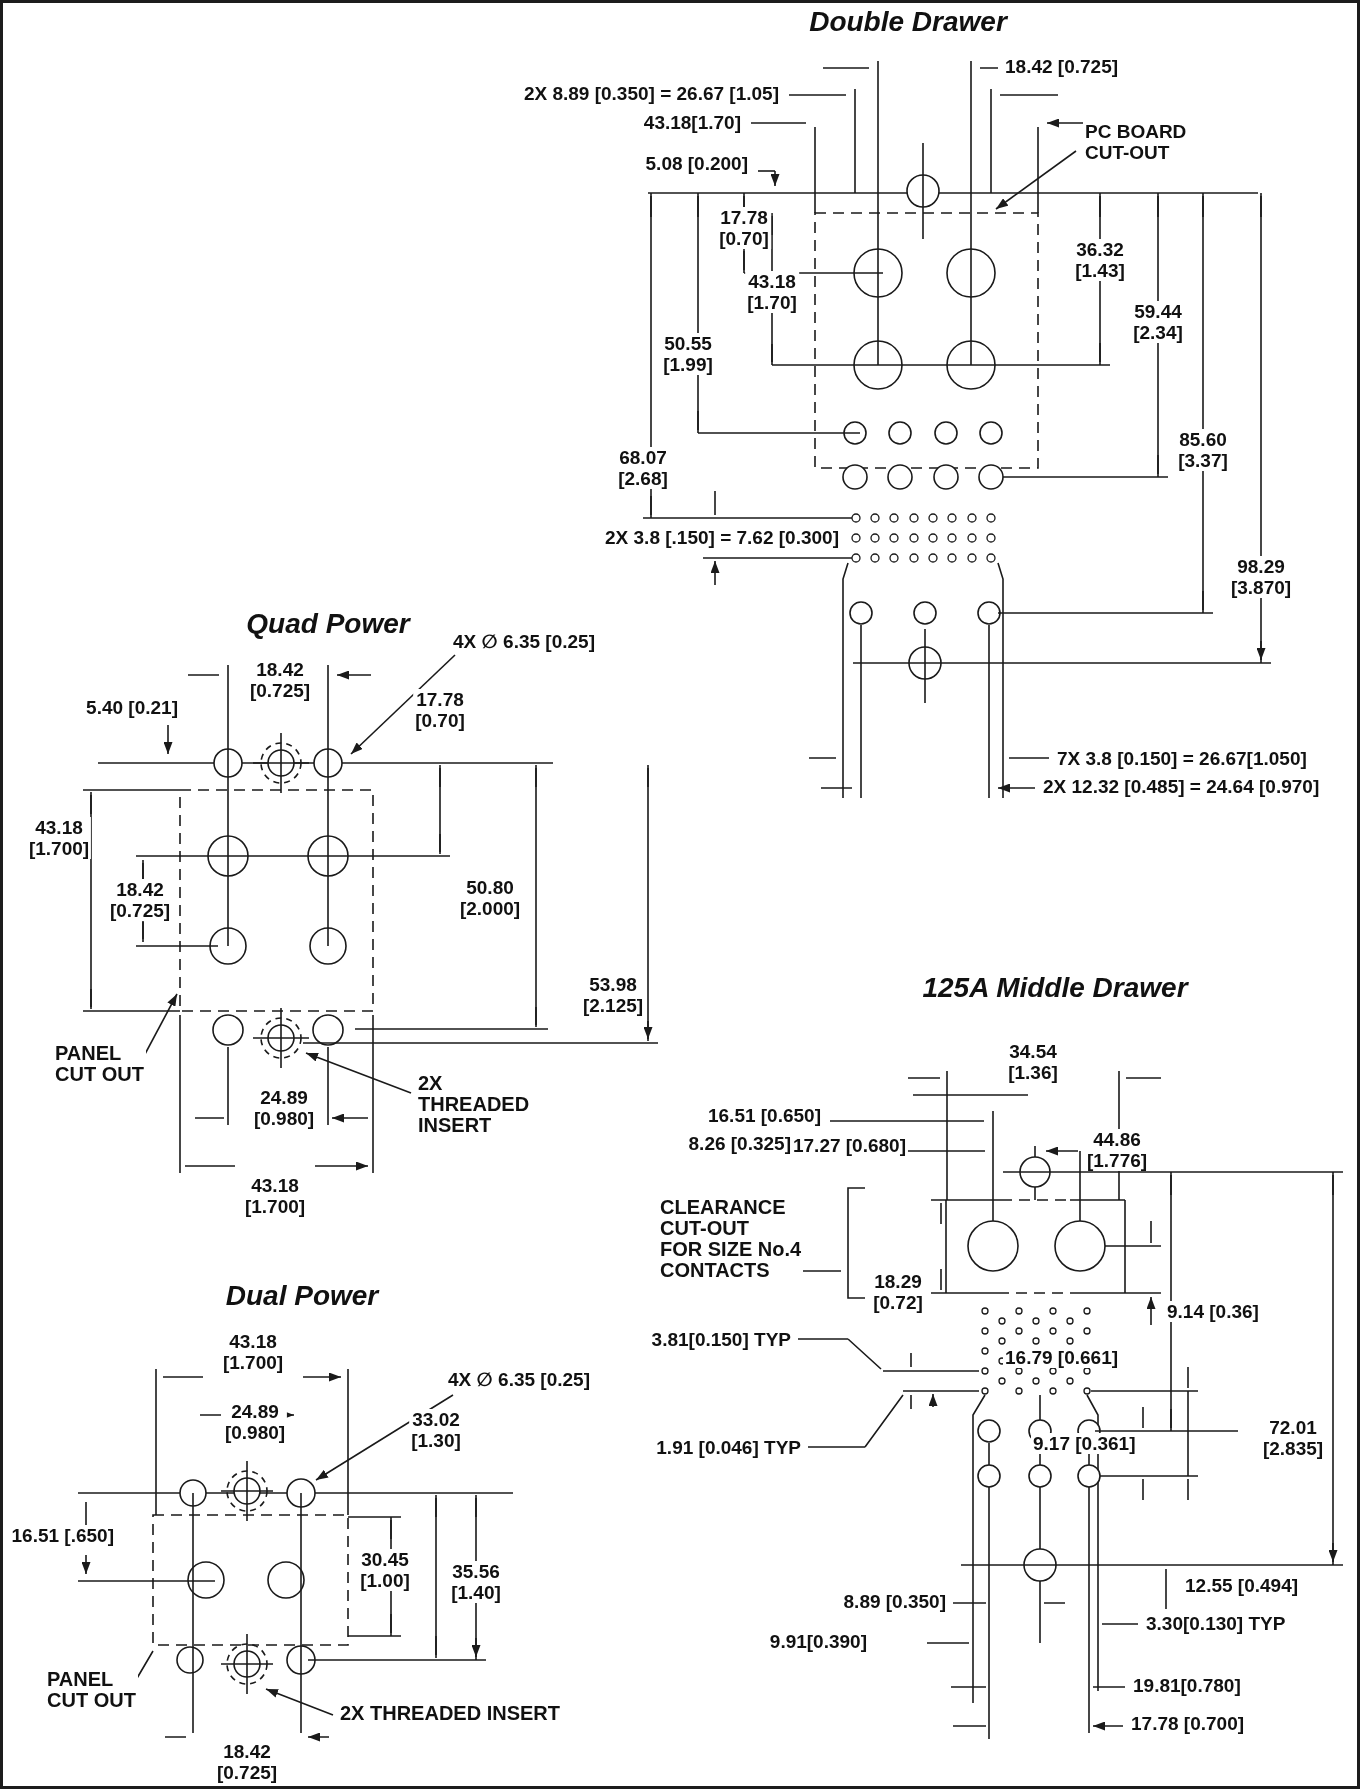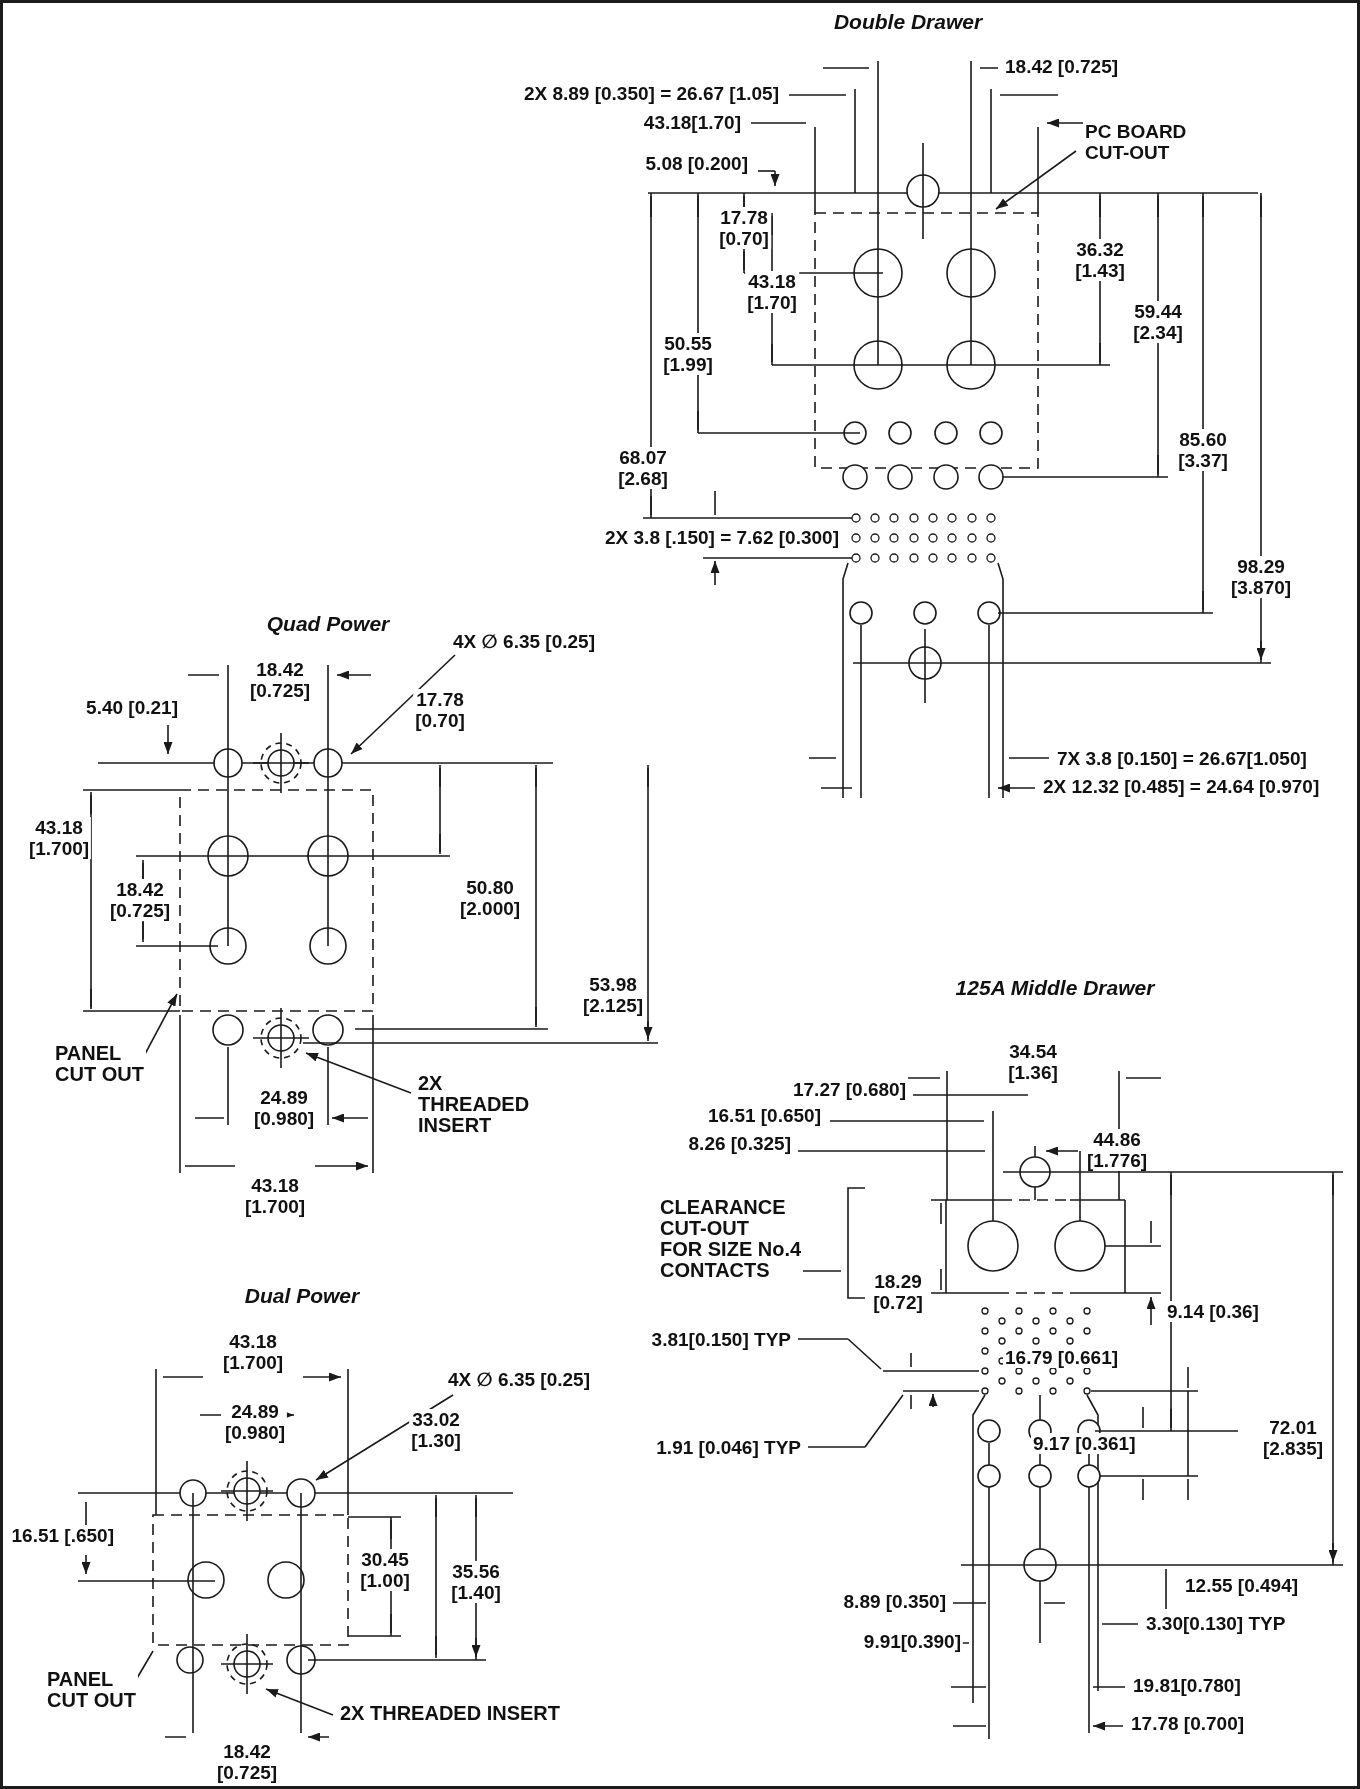--- a/index.html
+++ b/index.html
@@ -8,21 +8,21 @@
     border:3px solid #1c1c1c; box-sizing:border-box; overflow:hidden;
     font-family:"Liberation Sans","DejaVu Sans",sans-serif; color:#111;
   }
   svg.draw{position:absolute; left:0; top:0;}
   .lbl{
     position:absolute; font-weight:bold; font-size:19px; line-height:21px;
     white-space:pre-line; background:#fff; padding:0 2px; color:#111;
   }
   .ctr{text-align:center; transform:translateX(-50%);}
   .rt{text-align:left; transform:translateX(-100%);}
-  .title{font-style:italic; font-size:21px; background:transparent;}
+  .title{font-style:italic; font-size:28px; background:transparent;}
   .note{font-size:20px;}
 </style>
 </head>
 <body>
 
 <div class="canvas">
 
 <svg class="draw" width="1360" height="1789" viewBox="0 0 1360 1789" fill="none" stroke="#1a1a1a" stroke-width="1.6">
   <defs>
     <marker id="ah" markerWidth="13" markerHeight="9" refX="12" refY="4.5" orient="auto" markerUnits="userSpaceOnUse">
@@ -349,38 +349,38 @@
 [1.40]</div>
 <div class="lbl note" style="left:42px;top:1666px">PANEL
 CUT OUT</div>
 <div class="lbl note" style="left:335px;top:1700px">2X THREADED INSERT</div>
 <div class="lbl ctr" style="left:244px;top:1738px">18.42
 [0.725]</div>
 
 <div class="lbl ctr title" style="left:1052px;top:974px">125A Middle Drawer</div>
 <div class="lbl ctr" style="left:1030px;top:1038px">34.54
 [1.36]</div>
-<div class="lbl rt" style="left:905px;top:1076px">17.27 [0.680]</div>
+<div class="lbl rt" style="left:905px;top:1132px">17.27 [0.680]</div>
 <div class="lbl rt" style="left:820px;top:1102px">16.51 [0.650]</div>
 <div class="lbl rt" style="left:790px;top:1130px">8.26 [0.325]</div>
 <div class="lbl note" style="left:655px;top:1194px">CLEARANCE
 CUT-OUT
 FOR SIZE No.4
 CONTACTS</div>
 <div class="lbl ctr" style="left:895px;top:1268px">18.29
 [0.72]</div>
 <div class="lbl" style="left:1162px;top:1298px">9.14  [0.36]</div>
 <div class="lbl ctr" style="left:1114px;top:1126px">44.86
 [1.776]</div>
 <div class="lbl rt" style="left:790px;top:1326px">3.81[0.150] TYP</div>
 <div class="lbl" style="left:1000px;top:1344px">16.79 [0.661]</div>
 <div class="lbl ctr" style="left:1290px;top:1414px">72.01
 [2.835]</div>
 <div class="lbl rt" style="left:800px;top:1434px">1.91 [0.046] TYP</div>
 <div class="lbl" style="left:1028px;top:1430px">9.17  [0.361]</div>
 <div class="lbl" style="left:1180px;top:1572px">12.55 [0.494]</div>
 <div class="lbl rt" style="left:945px;top:1588px">8.89 [0.350]</div>
-<div class="lbl rt" style="left:960px;top:1628px">9.91[0.390]</div>
+<div class="lbl rt" style="left:866px;top:1628px">9.91[0.390]</div>
 <div class="lbl" style="left:1141px;top:1610px">3.30[0.130] TYP</div>
 <div class="lbl" style="left:1128px;top:1672px">19.81[0.780]</div>
 <div class="lbl" style="left:1126px;top:1710px">17.78 [0.700]</div>
 
 </div>
 
 </body></html>

